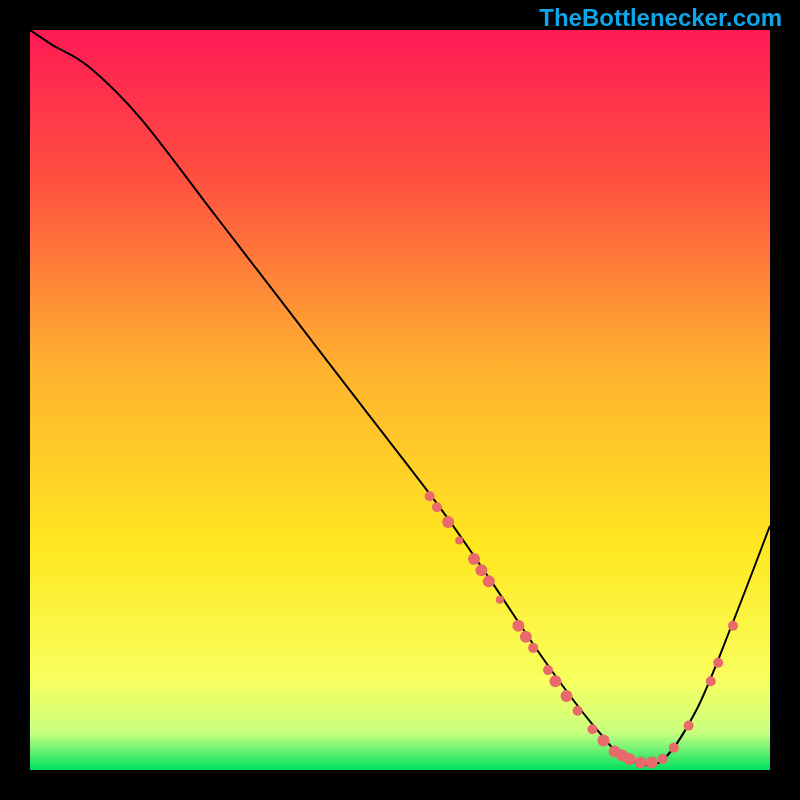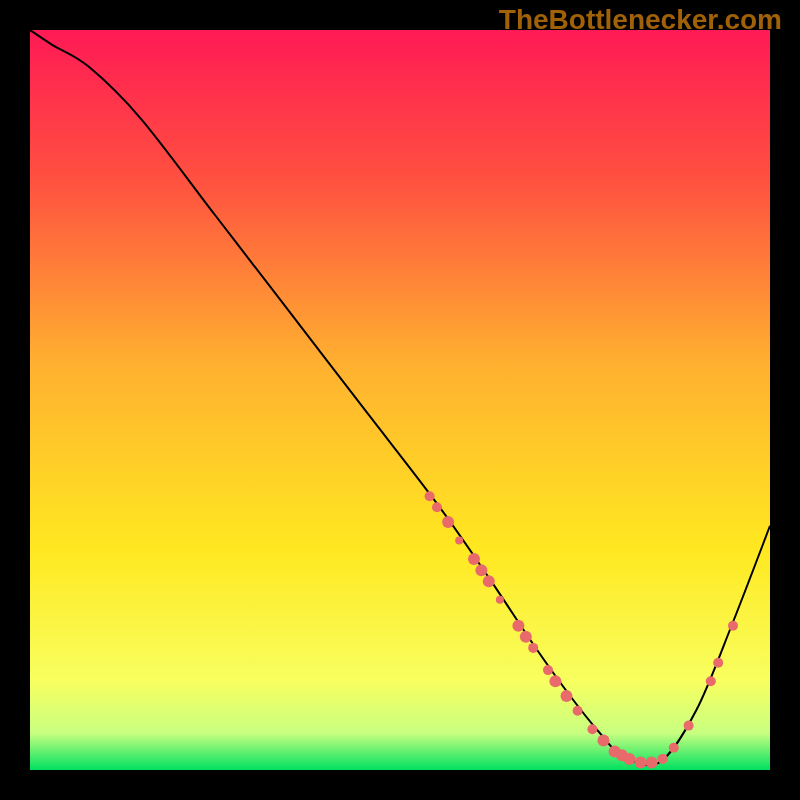--- a/index.html
+++ b/index.html
@@ -8,22 +8,22 @@
     height: 800px;
     background: #000;
     position: relative;
     font-family: Arial, sans-serif;
     overflow: hidden;
   }
   .watermark {
     position: absolute;
     top: 4px;
     right: 18px;
-    color: #a16207;
-    font-size: 28px;
+    color: #0ea5e9;
+    font-size: 24px;
     font-weight: bold;
     z-index: 10;
   }
   .plot-area {
     position: absolute;
     left: 30px;
     top: 30px;
     width: 740px;
     height: 740px;
   }

